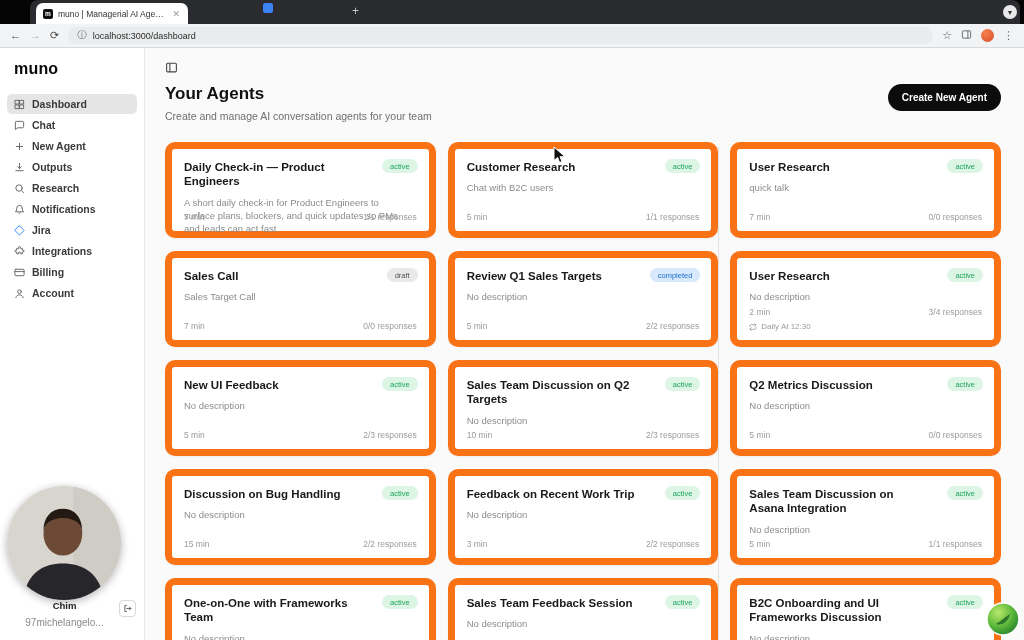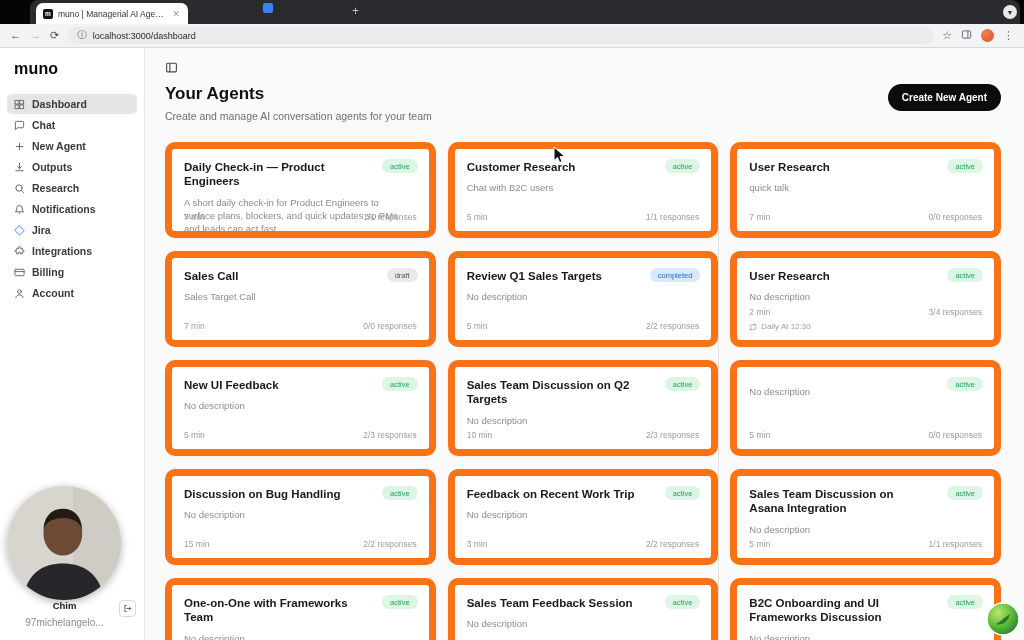--- a/index.html
+++ b/index.html
@@ -336,20 +336,21 @@
     <div class="card-desc">No description</div>
     <div class="card-foot">
       <div class="foot-row">
         <span class="f-dur">10 min</span>
         <span class="f-res">2/3 responses</span>
       </div>
 
     </div>
   </div>
         <div class="card">
+    <div class="card-title">Q2 Metrics Discussion</div>
     <span class="badge" style="background: rgb(220, 245, 229); color: rgb(30, 165, 93);">active</span>
     <div class="card-desc">No description</div>
     <div class="card-foot">
       <div class="foot-row">
         <span class="f-dur">5 min</span>
         <span class="f-res">0/0 responses</span>
       </div>
 
     </div>
   </div>

